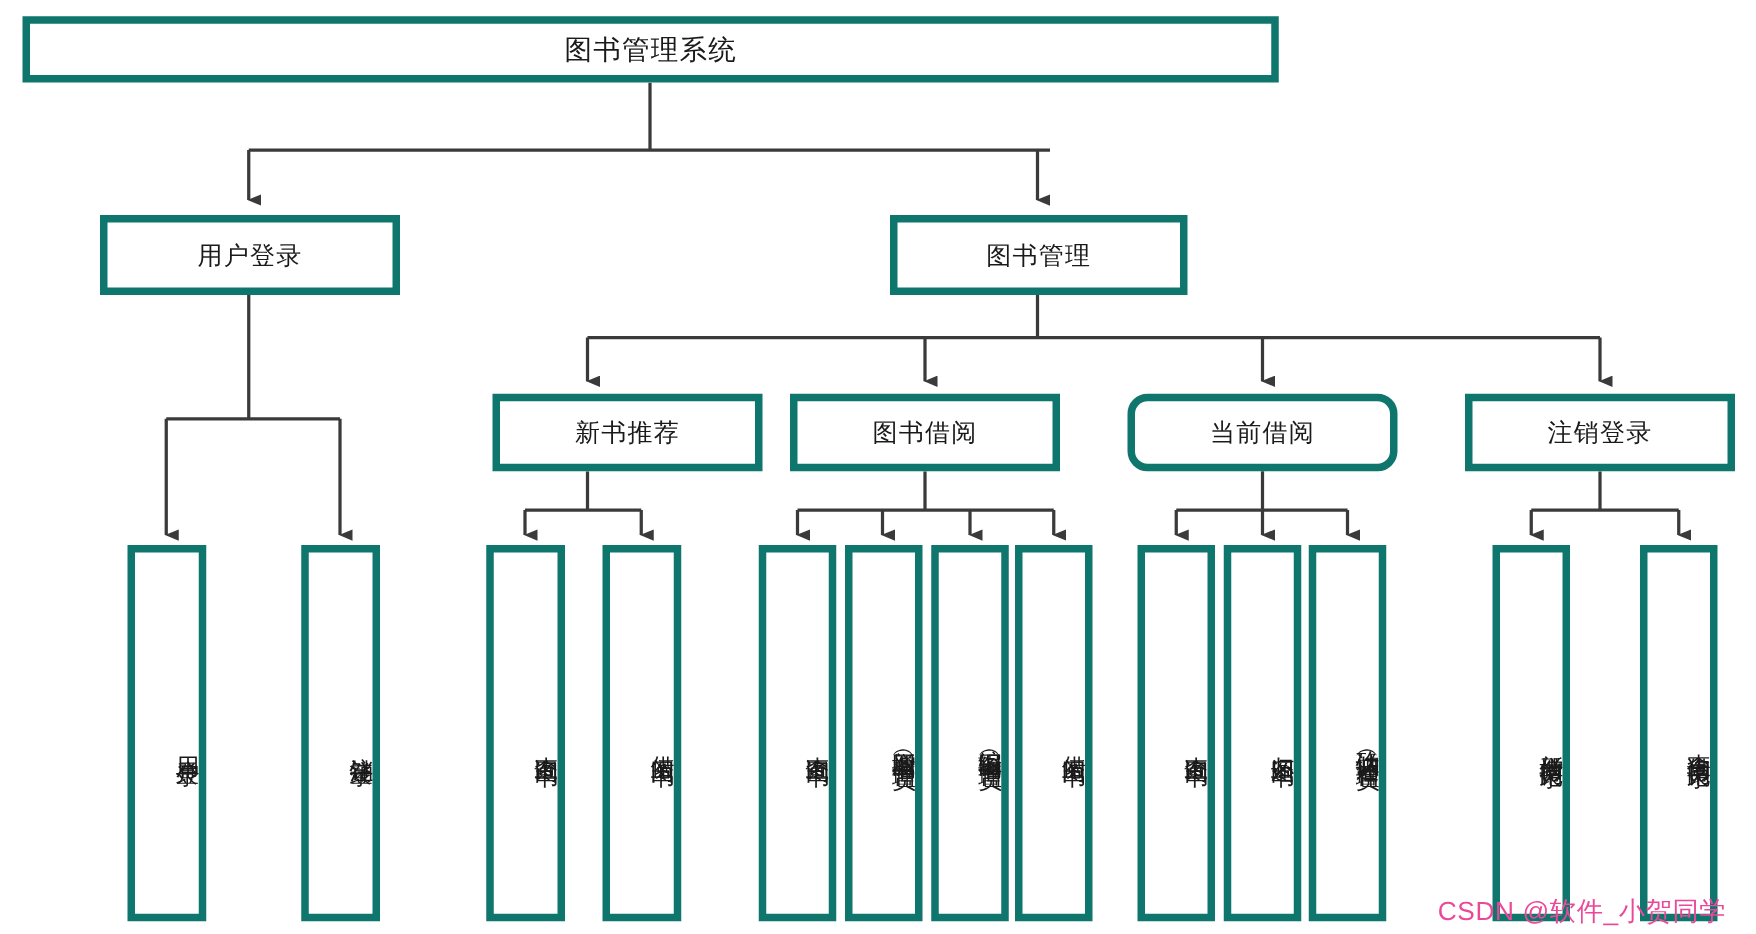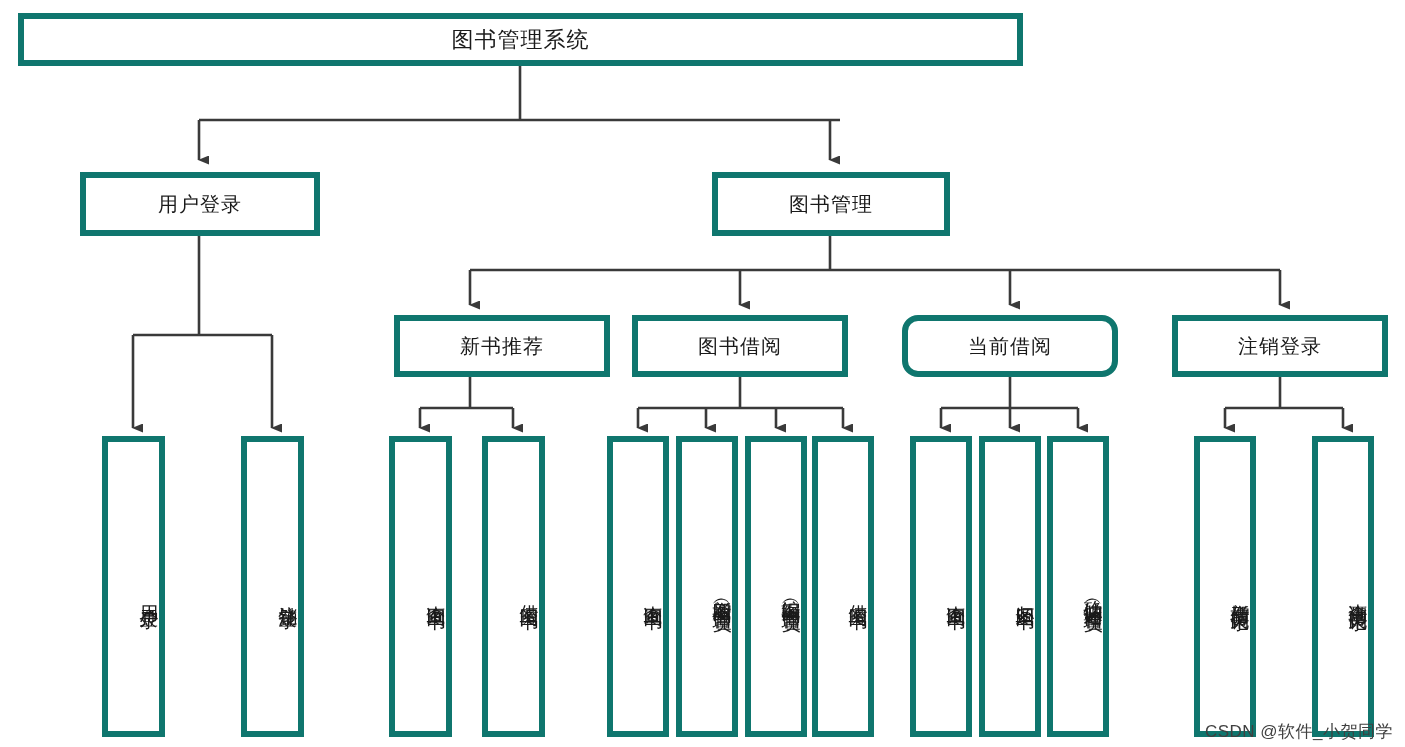--- a/index.html
+++ b/index.html
@@ -53,24 +53,24 @@
     padding-top:14px;
     line-height:1.0;
   }
   .node.leaf span{
     writing-mode:vertical-rl;
     text-orientation:upright;
     white-space:nowrap;
   }
   .watermark{
     position:absolute;
-    right:12px;
+    right:24px;
     bottom:4px;
-    font-size:17px;
-    color:#404040;
+    font-size:21px;
+    color:#ec4899;
     letter-spacing:0.5px;
     white-space:nowrap;
   }
 </style>
 </head>
 <body>
 
 <div id="canvas">
 
   <svg id="wires" viewBox="0 0 1405 747" xmlns="http://www.w3.org/2000/svg">

